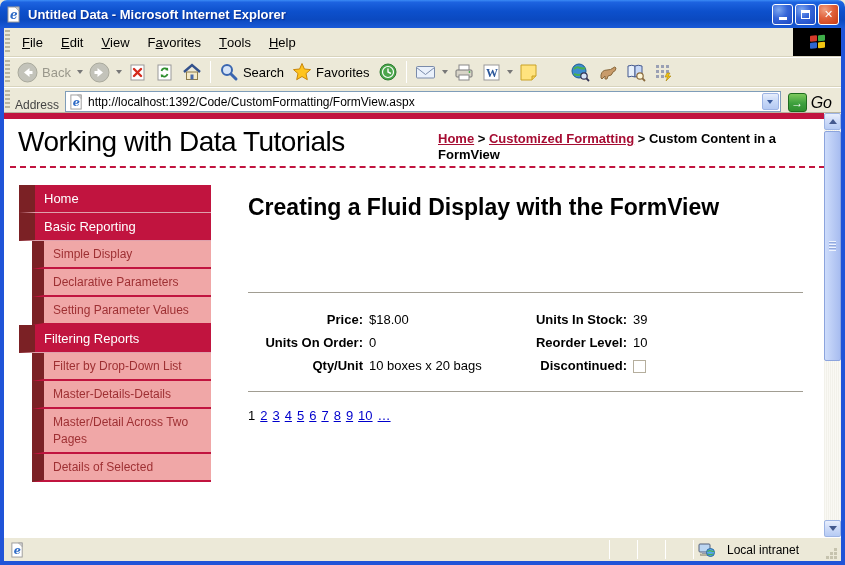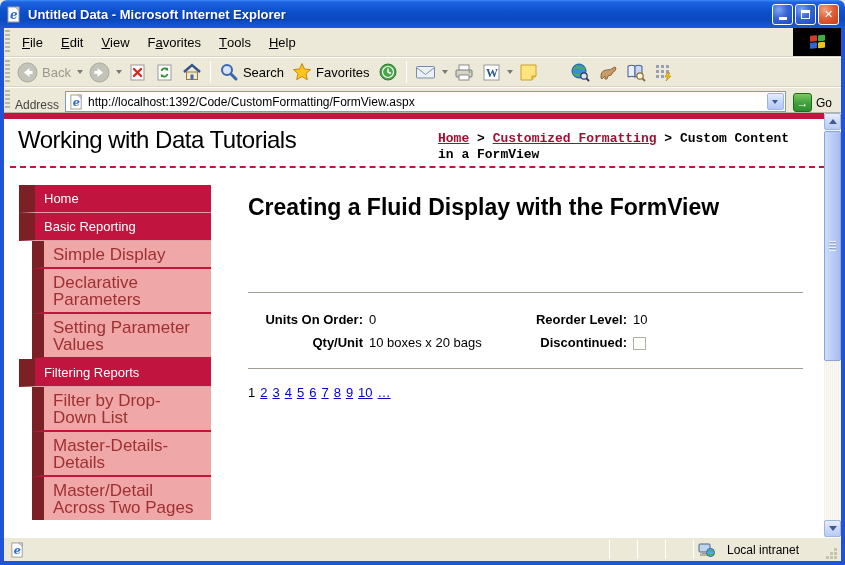--- a/index.html
+++ b/index.html
@@ -48,39 +48,39 @@
   .addressbar{height:26px;display:flex;align-items:flex-end;border-top:1px solid #fff;padding-right:5px;border-bottom:1px solid #b9b5a0;}
   .addr-label{font-size:12px;color:#444;padding:0 6px 0 2px;}
   .addr-input{flex:1;height:21px;background:#fff;border:1px solid var(--input-border);display:flex;align-items:center;padding:0 1px 0 3px;}
   .addr-input .url{flex:1;font-size:12px;color:#000000;white-space:nowrap;overflow:hidden;}
   .addr-drop{width:17px;height:17px;background:linear-gradient(180deg,#e7eefc,#c7d8f7 50%,#b4c9f2);border:1px solid #9db4e4;border-radius:2px;display:flex;align-items:center;justify-content:center;}
   .chev-down{width:0;height:0;border-left:3px solid transparent;border-right:3px solid transparent;border-top:4px solid #3a5a9c;}
   .go-box{display:flex;align-items:center;gap:4px;padding:0 4px 0 7px;}
   .go-btn{width:19px;height:19px;border-radius:3px;border:1px solid #1e6b1e;
     background:linear-gradient(180deg,#7cc95c,#3da03d 55%,#2f8f2f);color:#fff;font-weight:bold;
     display:flex;align-items:center;justify-content:center;font-size:12px;}
-  .go-label{font-size:12px;color:#000;}
+  .go-label{font-size:16px;color:#000;font-style:italic;}
 
   
   .page{flex:1;position:relative;background:#fff;overflow:hidden;}
   .redbar{height:6px;background:var(--crimson);margin-right:17px;}
   .page-header{display:flex;padding:7px 14px 0 14px;margin-right:17px;}
-  .site-title{font-size:24px;letter-spacing:-0.5px;color:#000;white-space:nowrap;}
-  .breadcrumb{margin-left:auto;width:372px;font-size:13px;font-weight:bold;line-height:16px;padding-top:5px;flex:none;font-family:Liberation Mono, monospace;}
+  .site-title{font-size:28px;letter-spacing:-0.5px;color:#000;white-space:nowrap;}
+  .breadcrumb{margin-left:auto;width:372px;font-size:13px;font-weight:bold;line-height:16px;padding-top:5px;flex:none;}
   .breadcrumb a{color:var(--breadcrumb-link);text-decoration:underline;cursor:pointer;}
   .crumb-sep{color:#000;}
   .dashed{border-bottom:2px dashed var(--crimson);margin:3px 6px 0 6px;}
   .content-row{position:relative;flex:1;height:352px;overflow:hidden;}
 
   
   .sidebar{position:absolute;left:15px;top:17px;width:192px;}
   .nav1{background:var(--crimson);color:#fff;border-left:16px solid var(--maroon);
     padding:5px 8px 5px 9px;font-size:13px;line-height:17px;border-bottom:1px solid #dfa0ac;cursor:pointer;}
   .nav2{margin-left:13px;background:var(--pink);color:var(--pink-text);border-left:12px solid var(--maroon);
-    padding:5px 8px 4px 9px;font-size:17px;line-height:17px;border-bottom:2px solid var(--crimson);cursor:pointer;}
+    padding:5px 8px 4px 9px;font-size:12px;line-height:17px;border-bottom:2px solid var(--crimson);cursor:pointer;}
 
   
   .main{position:absolute;left:244px;top:26px;right:38px;}
   .main h1{font-size:23px;line-height:27px;font-weight:bold;color:#000;width:490px;}
   .rule{height:2px;border-top:1px solid #a19d92;border-bottom:1px solid #fff;}
   .rule.one{margin-top:71px;}
   .product-name{font-size:17px;font-weight:bold;margin-top:24px;}
   .fv-table{border-collapse:separate;border-spacing:0;margin-top:14px;font-size:13px;width:100%;}
   .fv-table td{padding:4px 3px;height:16px;vertical-align:middle;}
   .fv-label{font-weight:bold;text-align:right;white-space:nowrap;}
@@ -386,20 +386,26 @@
           <div class="nav2"><span>Master/Detail Across Two Pages</span></div>
           <div class="nav2"><span>Details of Selected</span></div>
         </div>
 
         <div class="main">
           <h1>Creating a Fluid Display with the FormView</h1>
           <div class="rule one"></div>
 
           <table class="fv-table">
             <tbody>
+            <tr>
+              <td class="fv-label c1">Price:</td>
+              <td class="c2">$18.00</td>
+              <td class="fv-label c3">Units In Stock:</td>
+              <td>39</td>
+            </tr>
             <tr>
               <td class="fv-label c1">Units On Order:</td>
               <td class="c2">0</td>
               <td class="fv-label c3">Reorder Level:</td>
               <td>10</td>
             </tr>
             <tr>
               <td class="fv-label c1">Qty/Unit</td>
               <td class="c2">10 boxes x 20 bags</td>
               <td class="fv-label c3">Discontinued:</td>

